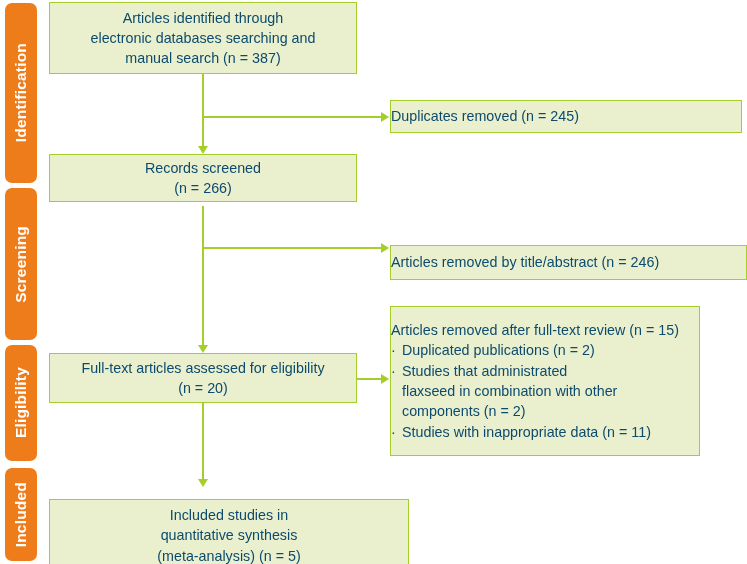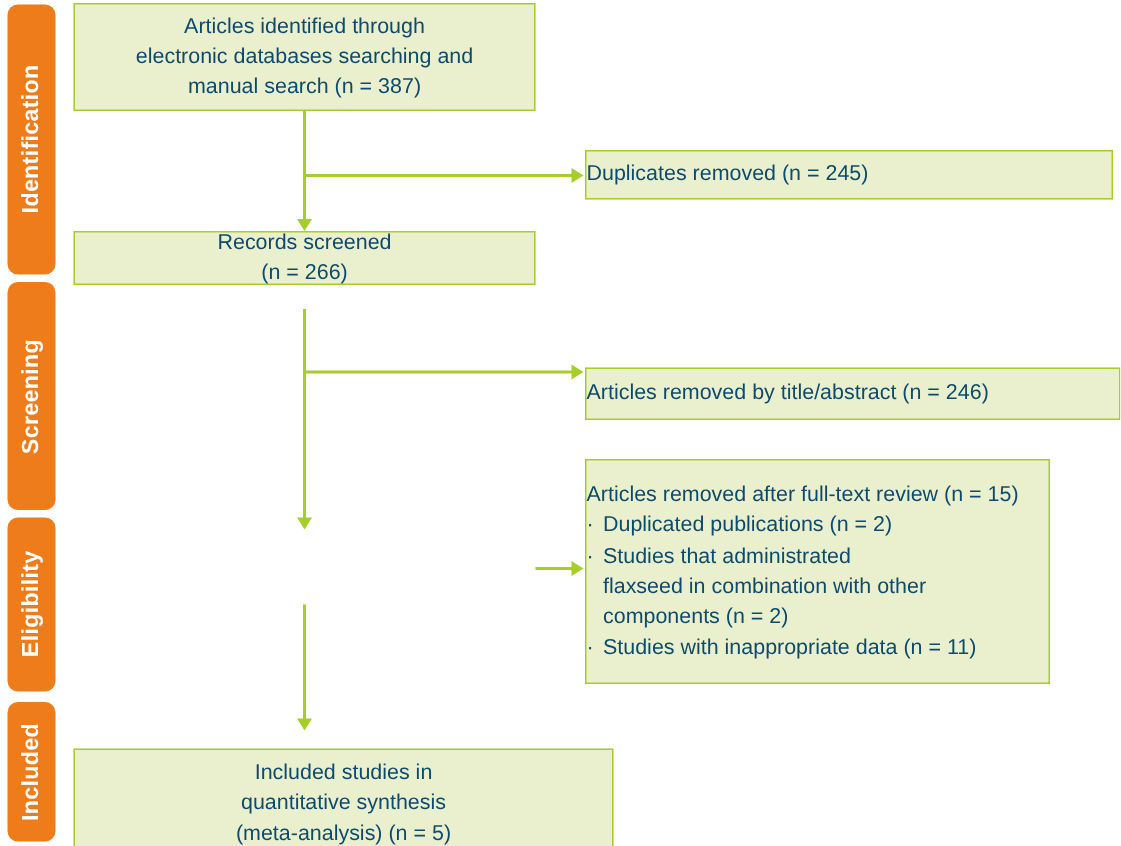--- a/index.html
+++ b/index.html
@@ -145,21 +145,21 @@
   <div class="flow-box center" style="left:49px; top:2px; width:308px; height:72px;">
     <span class="line">Articles identified through</span>
     <span class="line">electronic databases searching and</span>
     <span class="line">manual search (n = 387)</span>
   </div>
 
   <div class="flow-box left" style="left:390px; top:100px; width:352px; height:33px;">
     <span class="line">Duplicates removed (n = 245)</span>
   </div>
 
-  <div class="flow-box center" style="left:49px; top:154px; width:308px; height:36px;">
+  <div class="flow-box center" style="left:49px; top:154px; width:308px; height:48px;">
     <span class="line">Records screened</span>
     <span class="line">(n = 266)</span>
   </div>
 
   <div class="flow-box left" style="left:390px; top:245px; width:357px; height:35px;">
     <span class="line">Articles removed by title/abstract (n = 246)</span>
   </div>
 
   <div class="flow-box left" style="left:390px; top:306px; width:310px; height:150px;">
     <span class="line">Articles removed after full-text review (n = 15)</span>
@@ -174,20 +174,24 @@
         <span class="cont">flaxseed in combination with other</span>
         <span class="cont">components (n = 2)</span>
       </li>
       <li>
         <span class="dot">·</span>
         <span class="cont">Studies with inappropriate data (n = 11)</span>
       </li>
     </ul>
   </div>
 
+  <div class="flow-box center" style="left:49px; top:353px; width:308px; height:50px;">
+    <span class="line">Full-text articles assessed for eligibility</span>
+    <span class="line">(n = 20)</span>
+  </div>
 
   <div class="flow-box center" style="left:49px; top:459px; width:360px; height:73px;margin-top:40px;">
     <span class="line">Included studies in</span>
     <span class="line">quantitative synthesis</span>
     <span class="line">(meta-analysis) (n = 5)</span>
   </div>
 
 </div>
 
 </body></html>

